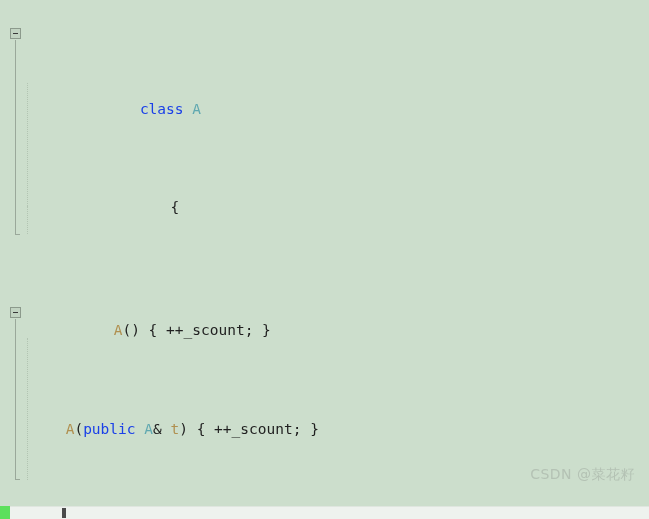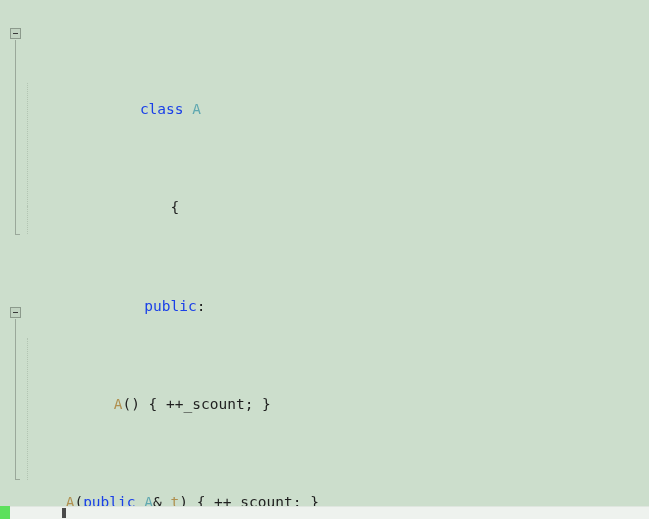--- a/index.html
+++ b/index.html
@@ -166,21 +166,20 @@
     <div class="indent-guide" style="left:27px; top:83px; height:123px;"></div>
     <div class="indent-guide" style="left:27px; top:206px; height:28px;"></div>
     <div class="indent-guide" style="left:27px; top:338px; height:142px;"></div>
 
     <div class="code">
 
       <div class="line"><span class="kw">class</span> <span class="type">A</span></div>
 
       <div class="line"> <span class="plain">{</span></div>
 
-      <div class="line"> <span class="kw">public</span><span class="plain">:</span></div>
 
       <div class="line">     <span class="fn">A</span><span class="plain">() { ++_scount; }</span></div>
 
       <div class="line">     <span class="fn">A</span><span class="plain">(</span><span class="kw">public</span><span class="plain"> </span><span class="type">A</span><span class="plain">&amp;</span><span class="fn"> t</span><span class="plain">) { ++_scount; }</span></div>
 
       
 
       
 
       
@@ -208,20 +207,21 @@
       
 
       
 
       
 
       
 
     </div>
 
+    <div class="watermark">CSDN @菜花籽</div>
   </div>
 
   <div class="hscroll">
     <div class="hscroll-thumb"></div>
   </div>
   <div class="hscroll-corner"></div>
 
 </div>
 
 </body></html>

